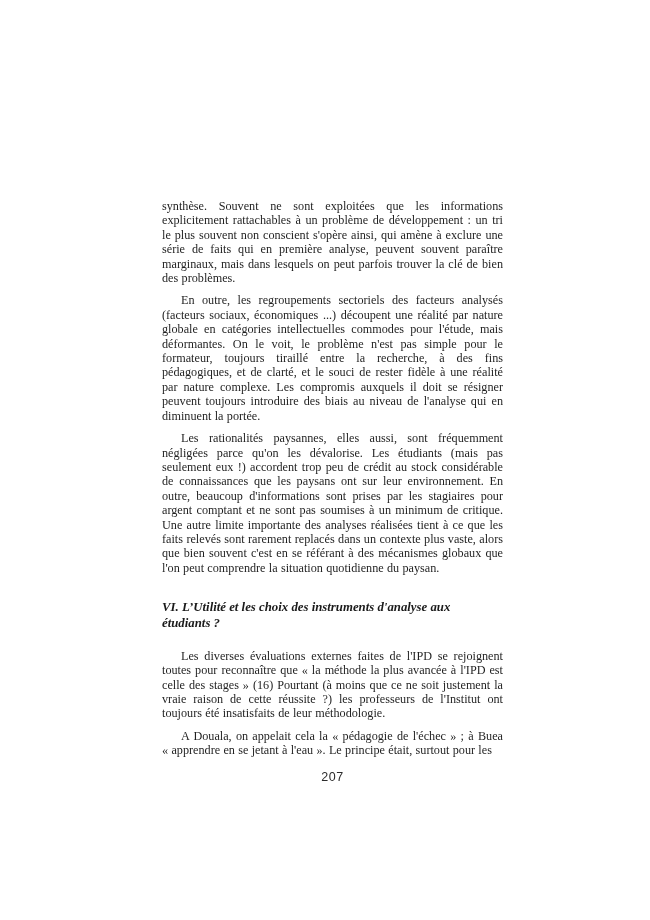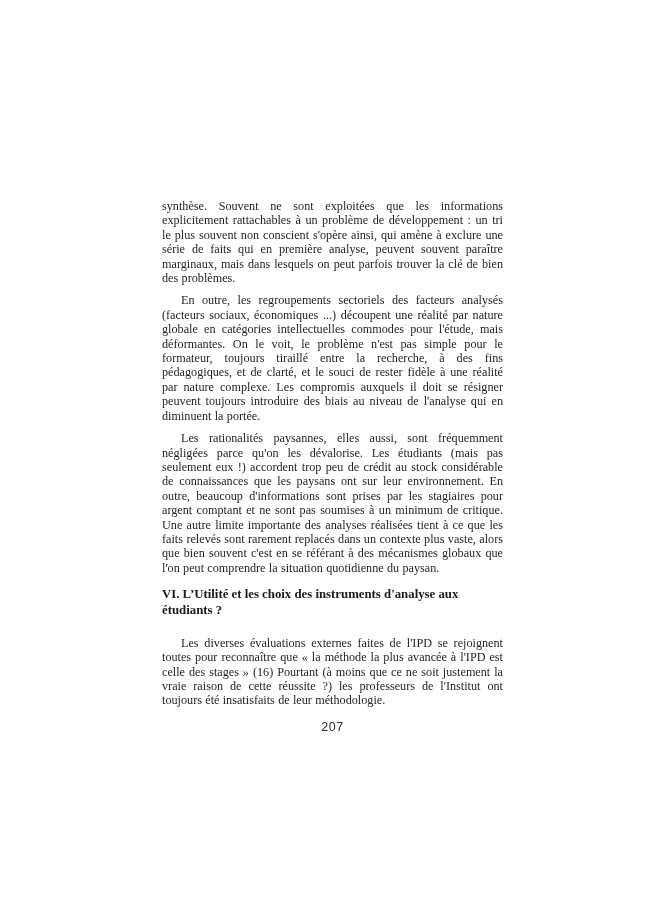--- a/index.html
+++ b/index.html
@@ -30,24 +30,25 @@
     text-indent: 19px;
     word-spacing: 0.02em;
   }
   .text-block p.continuation {
     text-indent: 0;
   }
   .section-heading {
     font-size: 12.8px;
     font-weight: bold;
     line-height: 15.6px;
-    margin-top: 4px;
+    margin-top: 17px;
     margin-bottom: 9.5px;
     text-align: left;
     color: #1a1a1a;
+    font-style: italic;
   }
   .folio {
     margin-top: 4px;
     text-align: center;
     font-family: "Liberation Sans", sans-serif;
     font-size: 12.5px;
     letter-spacing: 0.6px;
     color: #2b2b2b;
   }
 </style>
@@ -56,16 +57,17 @@
 
 <div class="scan-page">
   <div class="text-block">
     <p class="continuation">synthèse. Souvent ne sont exploitées que les informations explicitement rattachables à un problème de développement&nbsp;: un tri le plus souvent non conscient s'opère ainsi, qui amène à exclure une série de faits qui en première analyse, peuvent souvent paraître marginaux, mais dans lesquels on peut parfois trouver la clé de bien des problèmes.</p>
     <p>En outre, les regroupements sectoriels des facteurs analysés (facteurs sociaux, économiques ...) découpent une réalité par nature globale en catégories intellectuelles commodes pour l'étude, mais déformantes. On le voit, le problème n'est pas simple pour le formateur, toujours tiraillé entre la recherche, à des fins pédagogiques, et de clarté, et le souci de rester fidèle à une réalité par nature complexe. Les compromis auxquels il doit se résigner peuvent toujours introduire des biais au niveau de l'analyse qui en diminuent la portée.</p>
     <p>Les rationalités paysannes, elles aussi, sont fréquemment négligées parce qu'on les dévalorise. Les étudiants (mais pas seulement eux&nbsp;!) accordent trop peu de crédit au stock considérable de connaissances que les paysans ont sur leur environnement. En outre, beaucoup d'informations sont prises par les stagiaires pour argent comptant et ne sont pas soumises à un minimum de critique. Une autre limite importante des analyses réalisées tient à ce que les faits relevés sont rarement replacés dans un contexte plus vaste, alors que bien souvent c'est en se référant à des mécanismes globaux que l'on peut comprendre la situation quotidienne du paysan.</p>
 
     <h2 class="section-heading">VI. L’Utilité et les choix des instruments d'analyse aux étudiants&nbsp;?</h2>
 
     <p>Les diverses évaluations externes faites de l'IPD se rejoignent toutes pour reconnaître que «&nbsp;la méthode la plus avancée à l'IPD est celle des stages&nbsp;» (16) Pourtant (à moins que ce ne soit justement la vraie raison de cette réussite&nbsp;?) les professeurs de l'Institut ont toujours été insatisfaits de leur méthodologie.</p>
+    <p>A Douala, on appelait cela la «&nbsp;pédagogie de l'échec&nbsp;»&nbsp;; à Buea «&nbsp;apprendre en se jetant à l'eau&nbsp;». Le principe était, surtout pour les</p>
 
     <div class="folio">207</div>
   </div>
 </div>
 
 </body></html>

